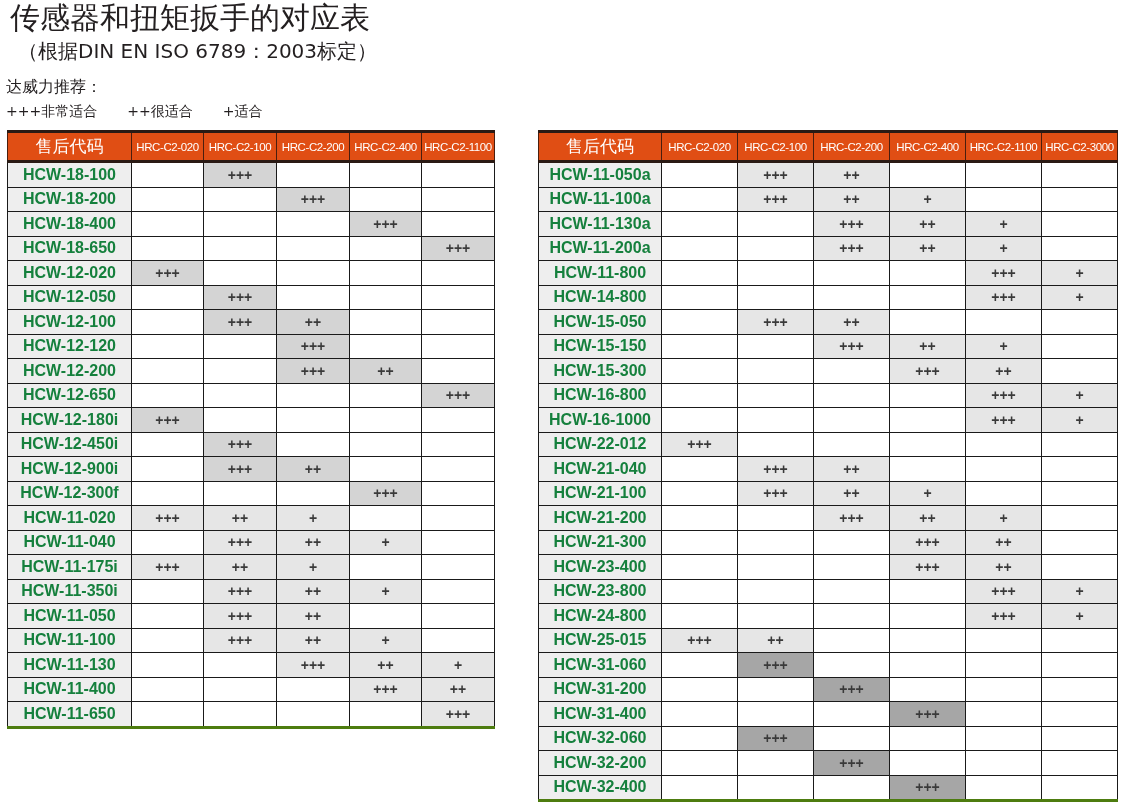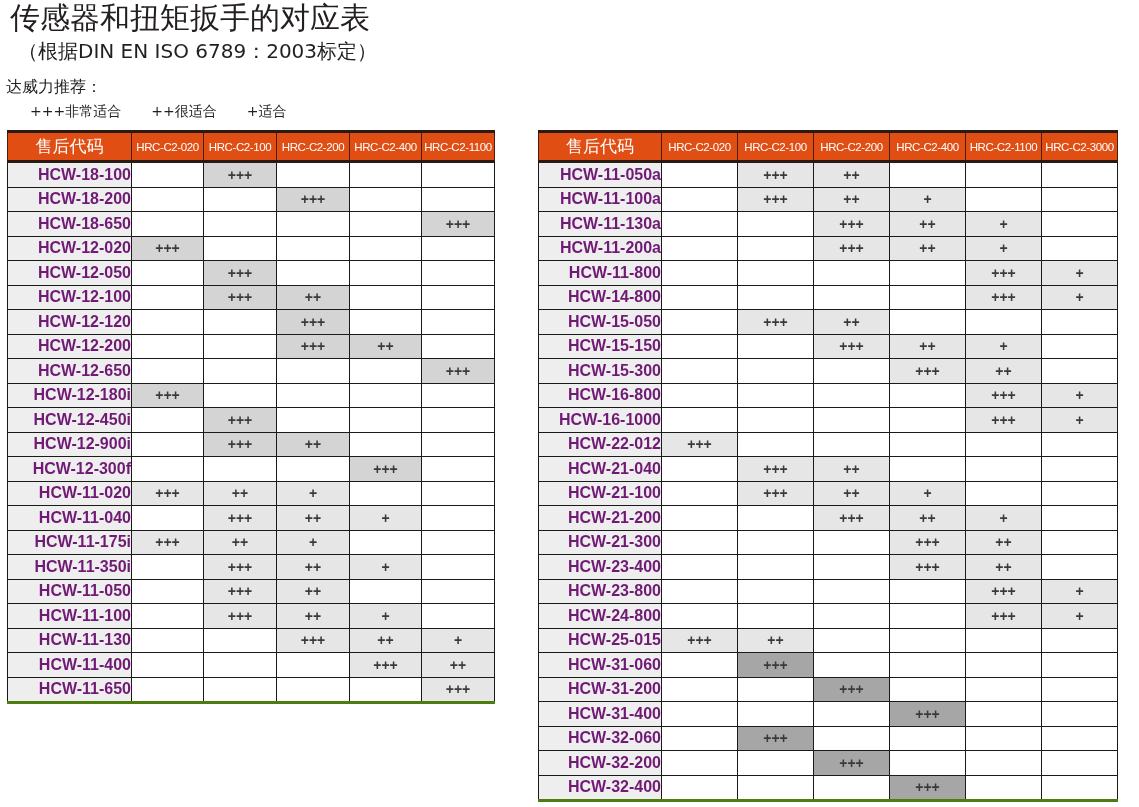--- a/index.html
+++ b/index.html
@@ -1,34 +1,34 @@
 <!DOCTYPE html>
 <html><head>
 <meta charset="utf-8">
 <style>
   html, body { margin:0; padding:0; background:#ffffff; }
   body { width:1139px; height:807px; position:relative; overflow:hidden;
          font-family:"DejaVu Sans", sans-serif; color:#231f20; }
   .title { position:absolute; left:10px; top:4px; font-size:30px; line-height:28px; white-space:nowrap; }
   .subtitle { position:absolute; left:18px; top:38px; font-size:20px; line-height:26px; white-space:nowrap; }
   .rec-title { position:absolute; left:6px; top:74px; font-size:16px; line-height:26px; white-space:nowrap; }
-  .legend { position:absolute; left:6px; top:101px; font-size:14px; line-height:20px; white-space:nowrap; display:flex;margin-left:24px; }
+  .legend { position:absolute; left:6px; top:101px; font-size:14px; line-height:20px; white-space:nowrap; display:flex; }
   .legend span { margin-right:30px; }
 
   table.grid { position:absolute; top:130px; border-collapse:collapse; table-layout:fixed;
                font-family:"Liberation Sans", sans-serif; }
   table.grid th { background:#e04e14; color:#ffffff; font-weight:normal; height:27px; padding:0;
                   border-left:1px solid #4a1e0e; border-right:1px solid #4a1e0e;
                   border-top:3px solid #2a1a14; border-bottom:3px solid #2a1a14;
                   font-size:11.5px; letter-spacing:-0.4px; white-space:nowrap; text-align:center;margin-top:8px; }
   table.grid th.code-h { font-family:"DejaVu Sans", sans-serif; font-size:17px; letter-spacing:0; }
   table.grid td { height:23.5px; padding:0; border:1px solid #1a1a1a; text-align:center;
                   font-size:14px; font-weight:bold; color:#3a3a3a; background:#ffffff; }
-  table.grid td.code { background:#eeeeee; text-align:right; font-size:16px;
-                       color:#701a75; white-space:nowrap; }
+  table.grid td.code { background:#eeeeee; text-align:center; font-size:16px;
+                       color:#15803d; white-space:nowrap; }
   table.grid td.s1 { background:#e6e6e6; }
   table.grid td.s2 { background:#d4d4d4; }
   table.grid td.s3 { background:#a6a6a6; }
   table.grid tr:last-child td { border-bottom:3px solid #4d7c0f; }
 
   #tbl-left { left:7px; width:488px; }
   #tbl-right { left:538px; width:579px; }
 </style>
 </head>
 <body>
@@ -72,20 +72,28 @@
       </tr>
       <tr>
         <td class="code">HCW-18-200</td>
         <td></td>
         <td></td>
         <td class="s2">+++</td>
         <td></td>
         <td></td>
       </tr>
       <tr>
+        <td class="code">HCW-18-400</td>
+        <td></td>
+        <td></td>
+        <td></td>
+        <td class="s2">+++</td>
+        <td></td>
+      </tr>
+      <tr>
         <td class="code">HCW-18-650</td>
         <td></td>
         <td></td>
         <td></td>
         <td></td>
         <td class="s2">+++</td>
       </tr>
       <tr>
         <td class="code">HCW-12-020</td>
         <td class="s2">+++</td>

